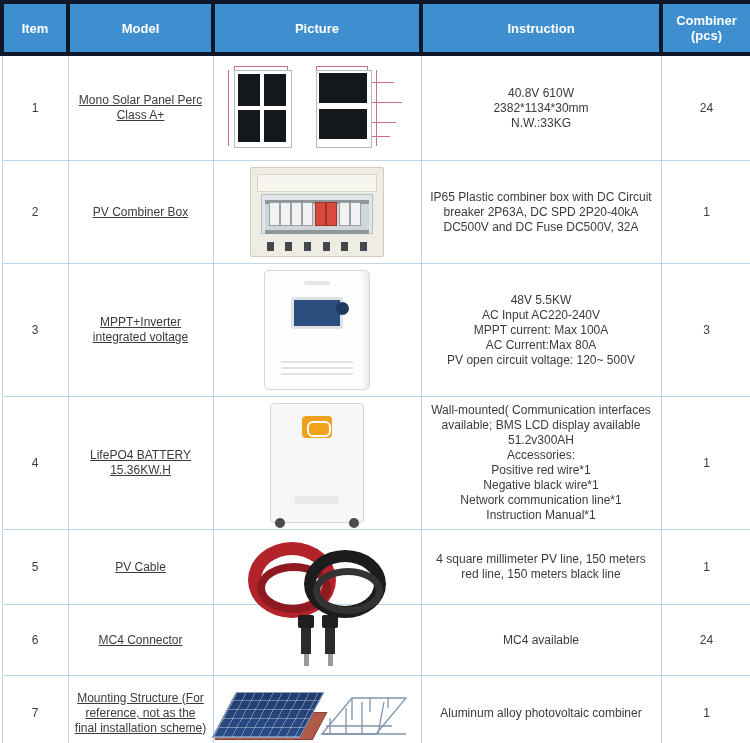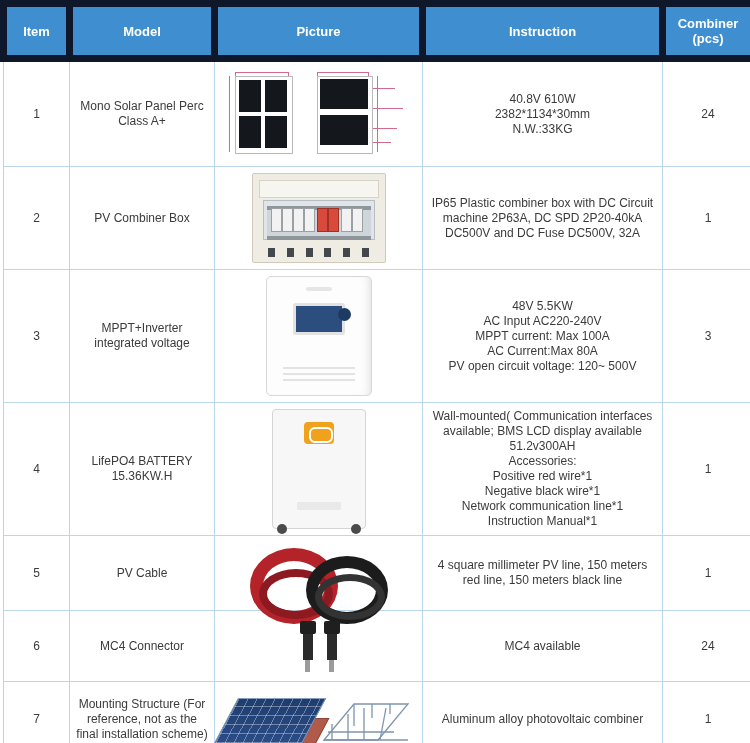--- a/index.html
+++ b/index.html
@@ -19,21 +19,21 @@
     border-collapse: collapse;
     table-layout: fixed;
   }
   table.spec-table th {
     background: #3f8fd0;
     color: #ffffff;
     font-size: 13px;
     font-weight: bold;
     text-align: center;
     height: 44px;
-    border: 7px solid #0f172a;
+    border: 4px solid #0f172a;
     padding: 2px 4px;
   }
   table.spec-table td {
     border: 1px solid #bdd7ea;
     text-align: center;
     vertical-align: middle;
     font-size: 12px;
     color: #3b3b3b;
     padding: 6px 6px;
     line-height: 15px;
@@ -45,21 +45,21 @@
   col.c-qty { width: 91px; }
 
   .pic-cell { padding: 4px 2px; }
   .pic-wrap {
     width: 100%;
     display: flex;
     align-items: center;
     justify-content: center;
   }
   .desc-cell { font-size: 12px; line-height: 16px; }
-  .model-cell { font-size: 12.5px; line-height: 16px; }
+  .model-cell { font-size: 12.5px; line-height: 16px; text-decoration: underline; }
   .qty-cell { font-size: 13px; }
   .item-cell { font-size: 13px; }
 
   
   .art { position: relative; }
 
   
   .panels { width: 196px; height: 92px; position: relative; }
   .panel-box {
     position: absolute; top: 8px;
@@ -287,21 +287,21 @@
                 <i></i>
                 <i></i>
                 <i></i>
                 <i></i>
                 <i></i>
                 <i></i>
               </div>
           </div>
         </div>
       </td>
-      <td class="desc-cell">IP65 Plastic combiner box with DC Circuit machine 2P63A, DC SPD 2P20-40kA DC500V and DC Fuse DC500V, 32A</td>
+      <td class="desc-cell">IP65 Plastic combiner box with DC Circuit breaker 2P63A, DC SPD 2P20-40kA DC500V and DC Fuse DC500V, 32A</td>
       <td class="qty-cell">1</td>
     </tr>
 
     <tr>
       <td class="item-cell">3</td>
       <td class="model-cell">MPPT+Inverter integrated voltage</td>
       <td class="pic-cell">
         <div class="pic-wrap">
           <div class="art inverter">
             <div class="logo"></div>

